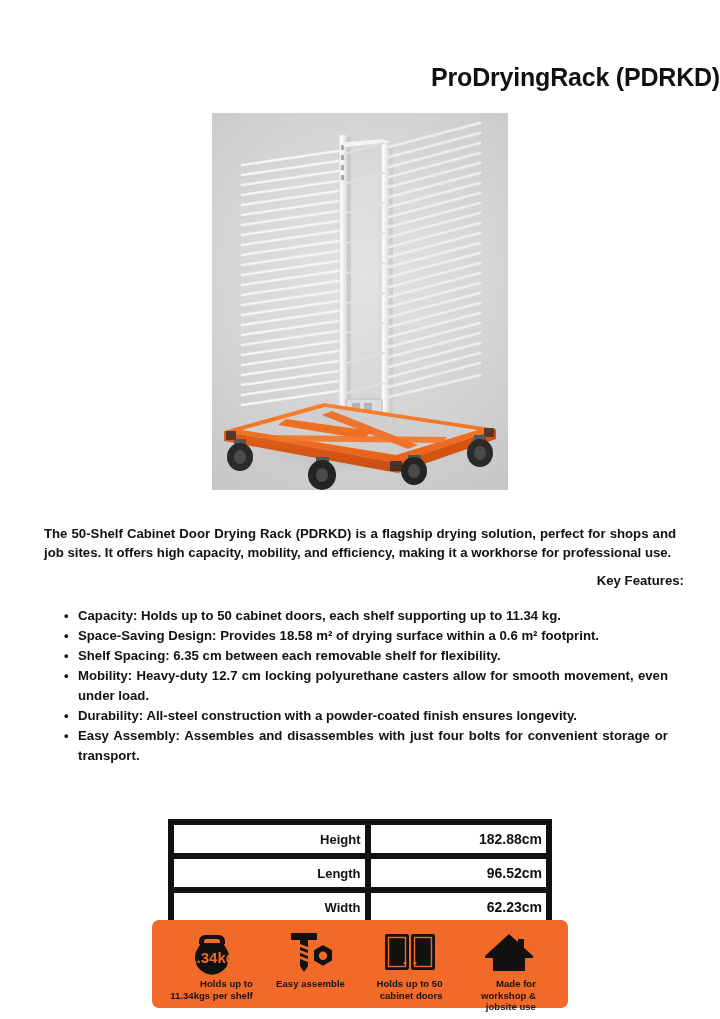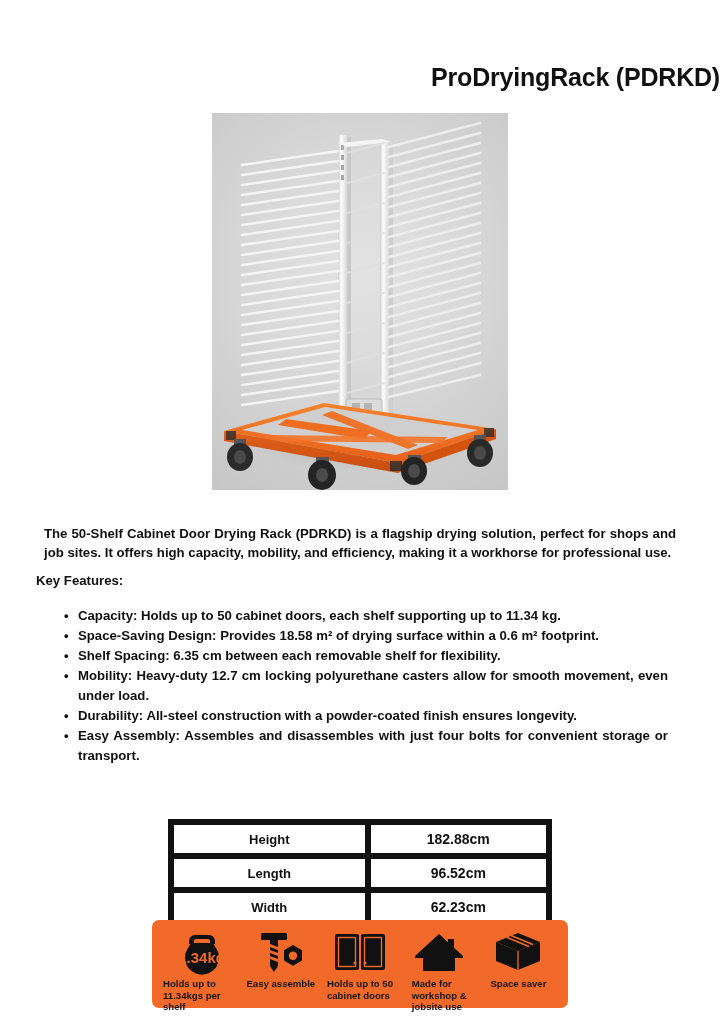--- a/index.html
+++ b/index.html
@@ -54,20 +54,21 @@
     text-align: justify;
     margin: 8px;
     color: #111111;
   }
   .key-features-label {
     font-size: 13.2px;
     font-weight: bold;
     line-height: 1.46;
     margin: 0;
     color: #111111;
+    text-align: right;
   }
   .feature-list {
     margin: 16px;
     padding-left: 26px;
     list-style: none;
   }
   .feature-list li {
     font-size: 13.2px;
     font-weight: bold;
     line-height: 1.52;
@@ -92,21 +93,21 @@
   }
   table.dims {
     border-collapse: separate;
     border-spacing: 0;
     width: 100%;
     background: #111111;
     border: 3px solid #111111;
   }
   table.dims td {
     background: #ffffff;
-    text-align: center;
+    text-align: right;
     font-size: 13px;
     font-weight: bold;
     color: #111111;
     padding: 6px 4px 6px;
     border: 3px solid #111111;
   }
   table.dims td.dim-label { width: 52%; }
   table.dims td.dim-value { width: 48%; font-size: 14px; }
 
   
@@ -136,21 +137,21 @@
     height: 48px;
     display: flex;
     align-items: center;
     justify-content: center;
   }
   .badge-icon svg { display: block; }
   .badge-label {
     font-size: 9.6px;
     font-weight: bold;
     color: #151515;
-    text-align: left;
+    text-align: right;
     line-height: 1.22;
     margin-top: 2px;
     padding: 0 1px;
   }
   .kb-weight {
     fill: #f16a2a;
     font-size: 15px;
     font-weight: bold;
     font-family: "Liberation Sans", sans-serif;
   }
@@ -392,29 +393,14 @@
   <div class="badge">
     <div class="badge-icon">
       <svg width="52" height="42" viewBox="0 0 52 42">
         <path d="M26 3 L50 25 v2 h-8 V40 h-32 V27 H2 v-2 z" fill="#111"></path>
         <rect x="35" y="8" width="6" height="11" fill="#111"></rect>
       </svg>
     </div>
     <div class="badge-label">Made for<br>workshop &amp;<br>jobsite use</div>
   </div>
 
-  <div class="badge">
-    <div class="badge-icon">
-      <svg width="50" height="44" viewBox="0 0 50 44">
-        <path d="M25 3 L47 12 L25 21 L3 12 z" fill="#111"></path>
-        <path d="M3 12 L25 21 v19 L3 31 z" fill="#111"></path>
-        <path d="M25 21 L47 12 v19 L25 40 z" fill="#111"></path>
-        <g stroke="#f16a2a" stroke-width="1.6" fill="none">
-          <path d="M14 7.5 L36 16.5"></path>
-          <path d="M18 5.5 L40 14.5"></path>
-        </g>
-        <path d="M25 21 v19" stroke="#f16a2a" stroke-width="1.3"></path>
-      </svg>
-    </div>
-    <div class="badge-label">Space saver</div>
-  </div>
 
 </div>
 
 </body></html>

